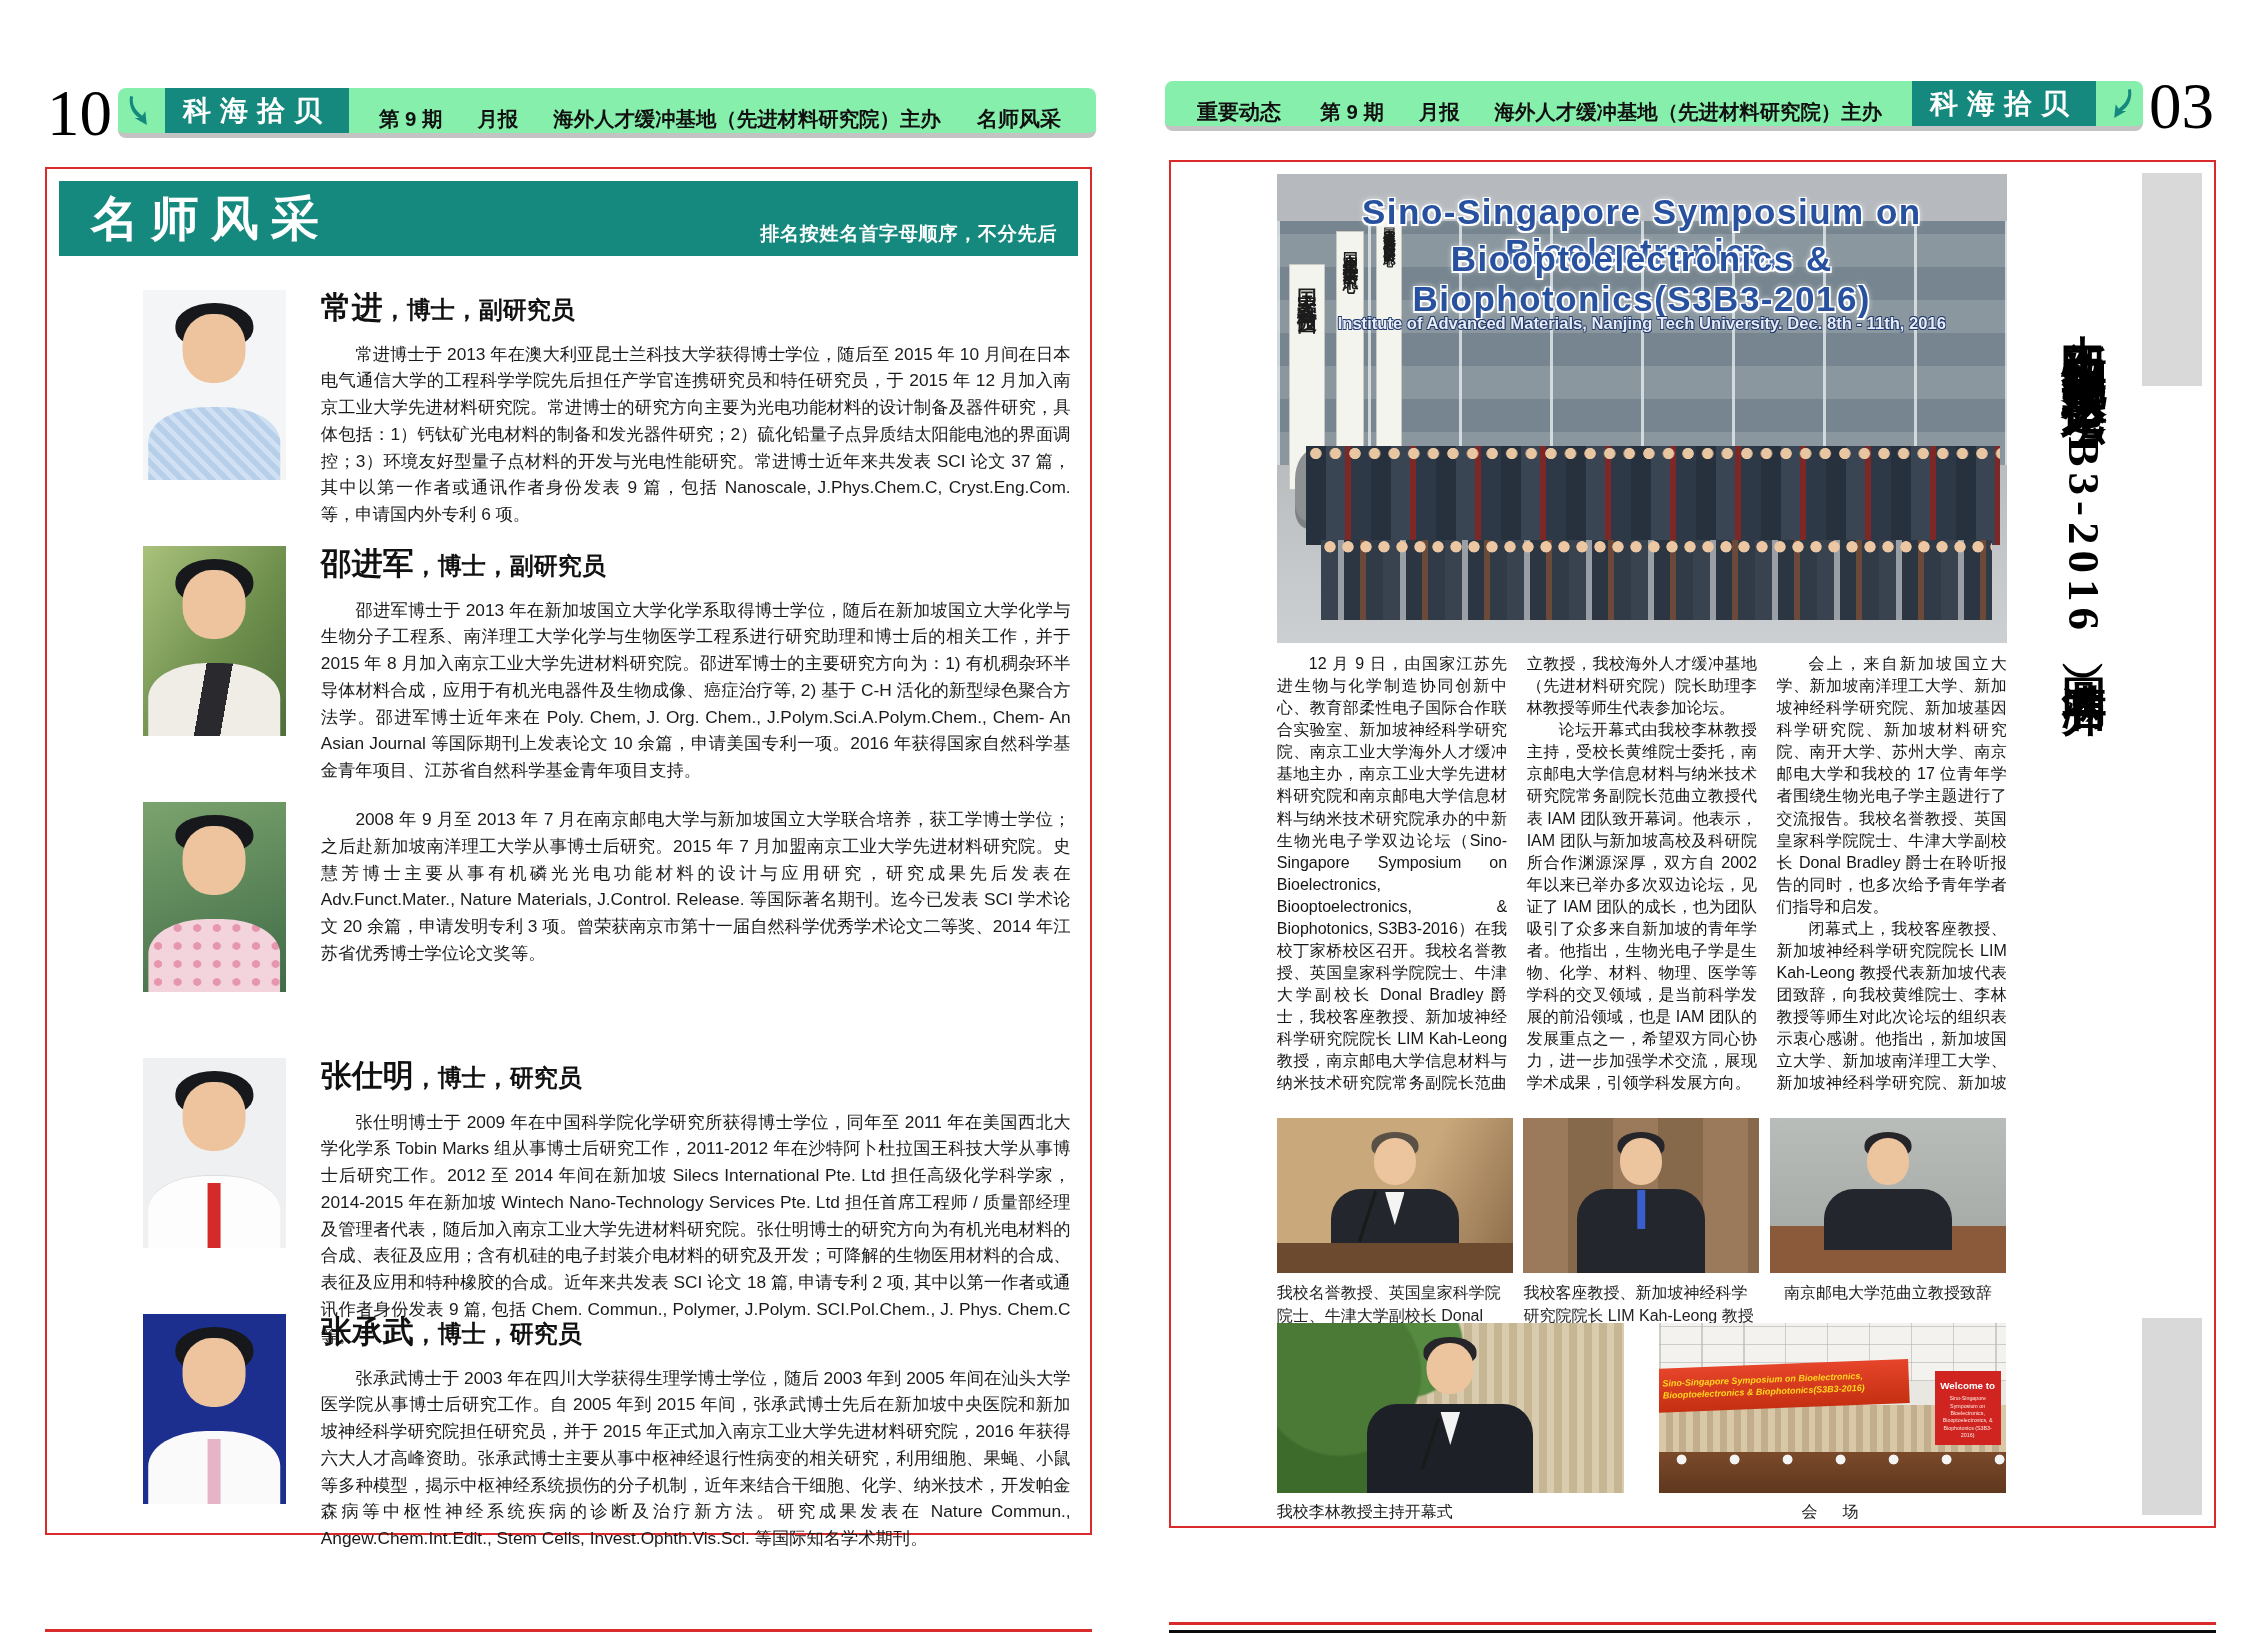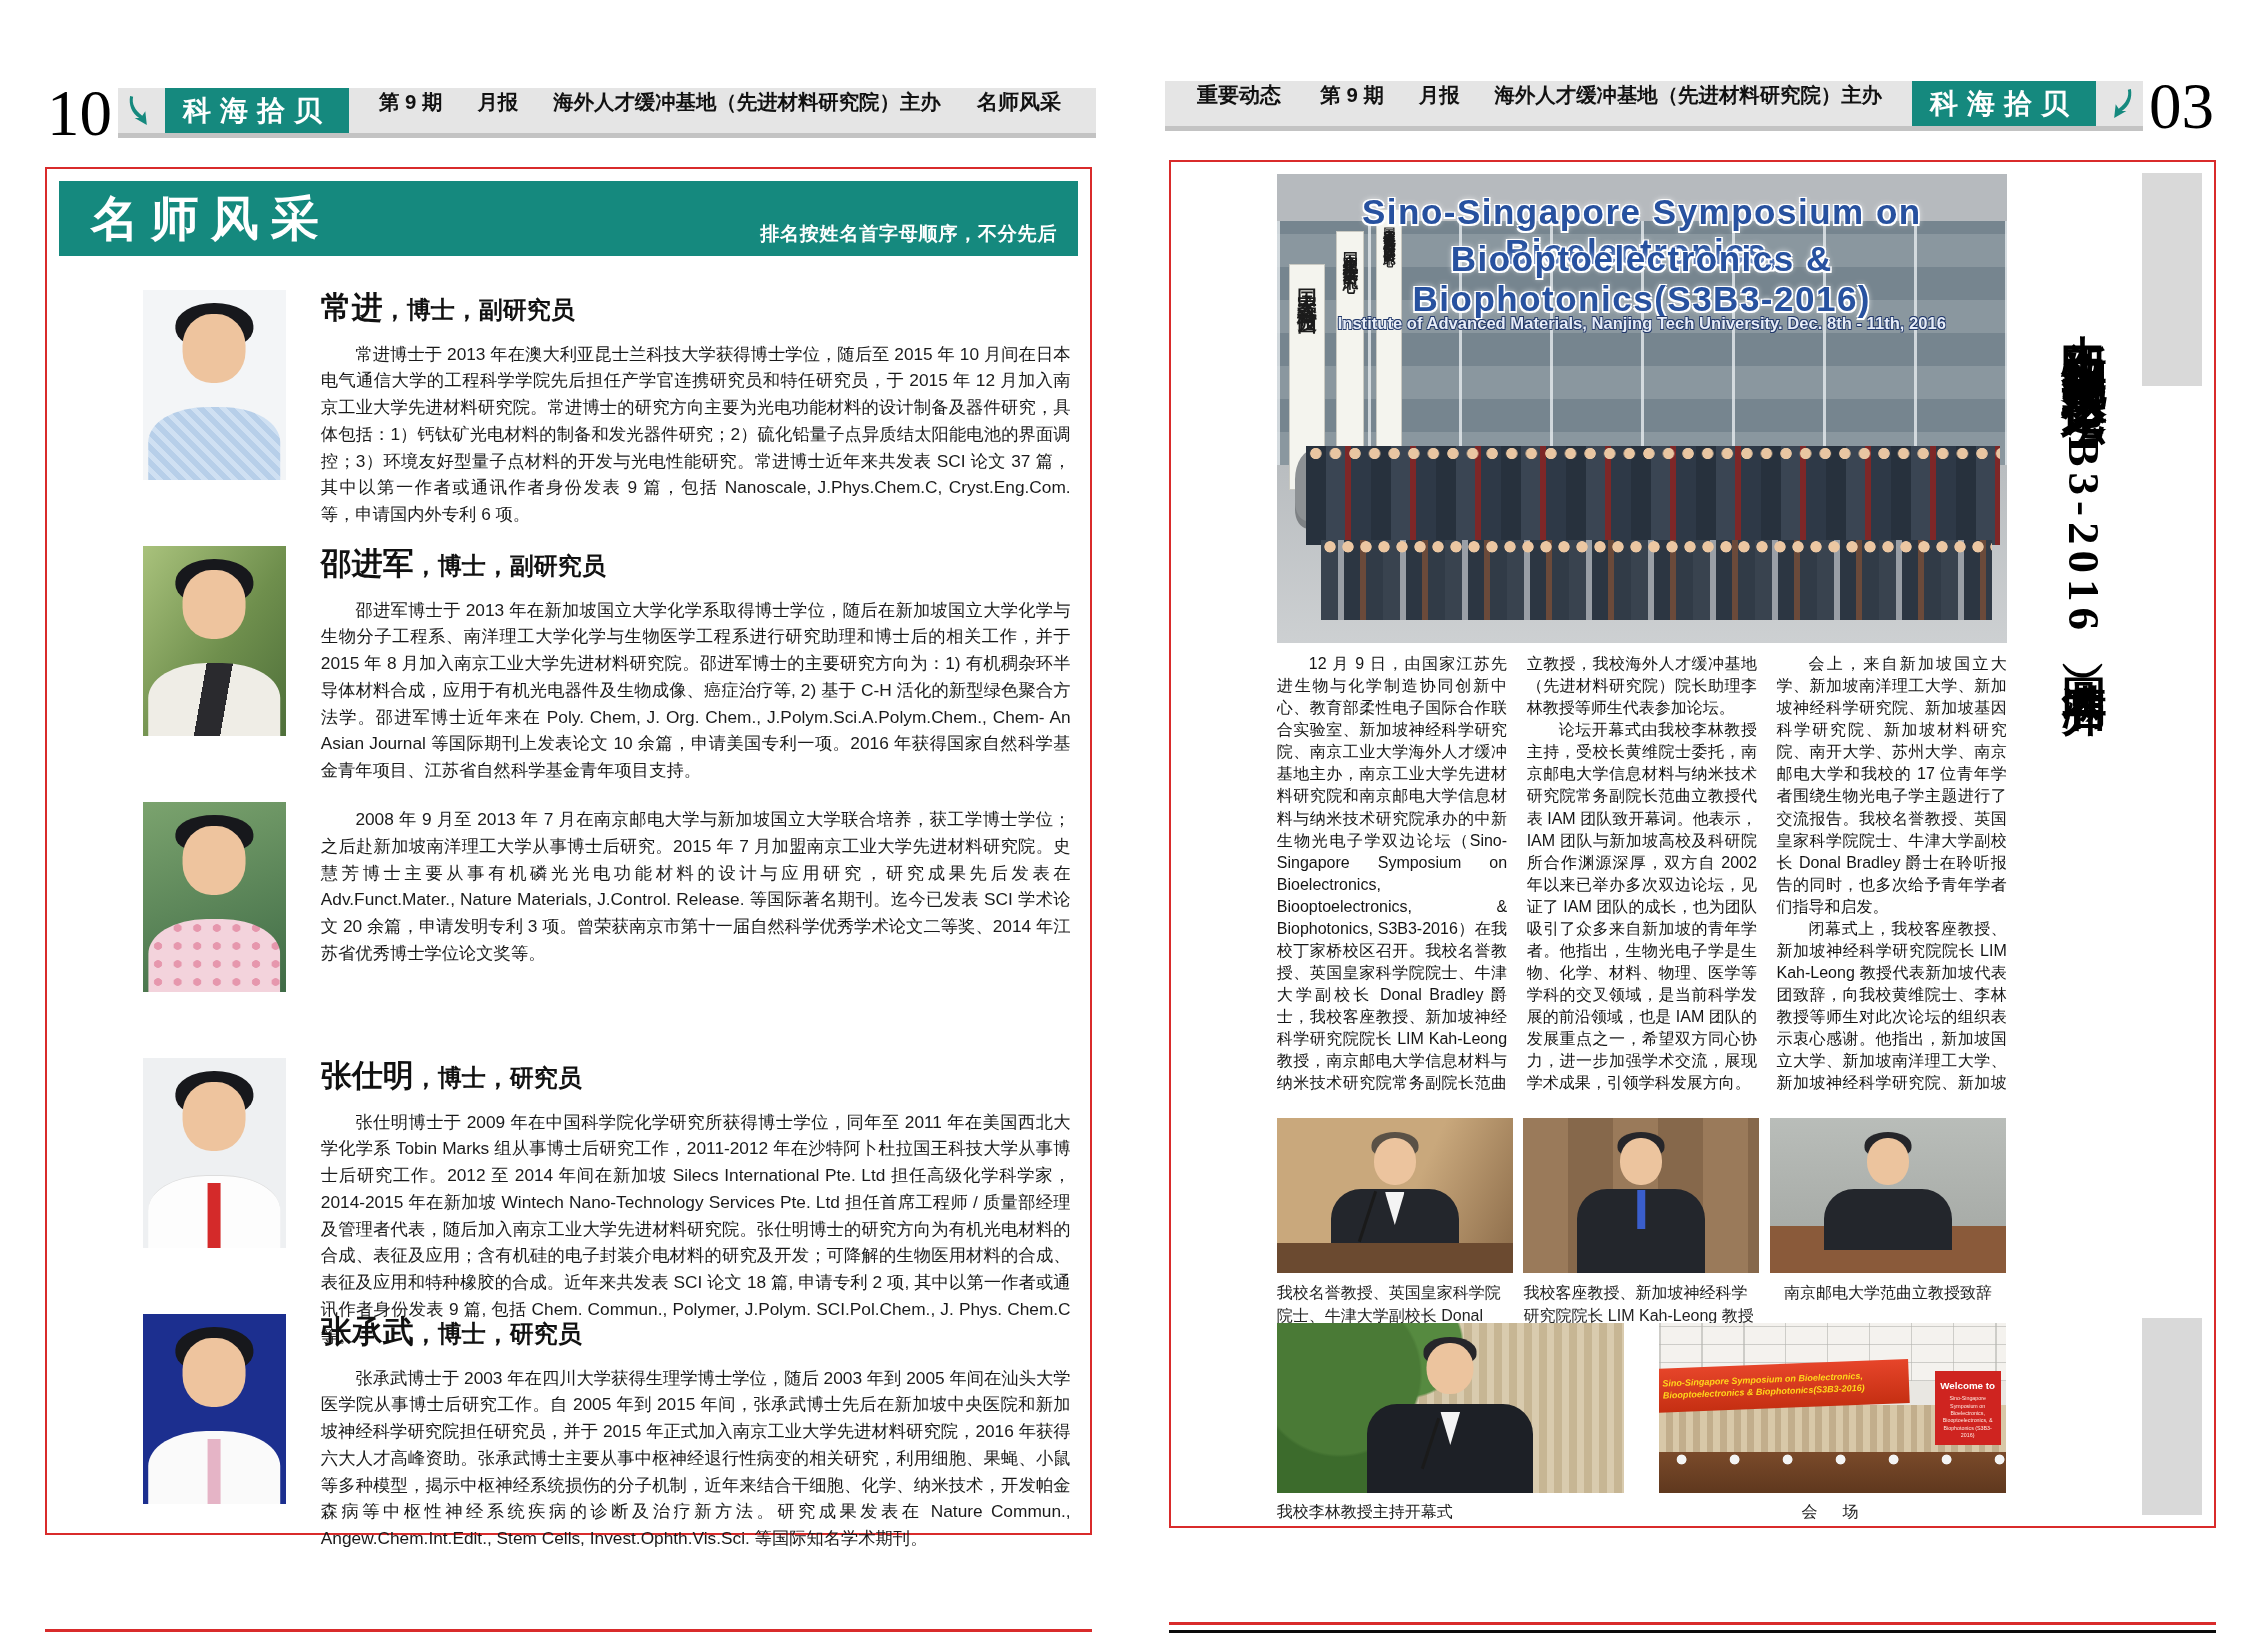--- a/index.html
+++ b/index.html
@@ -4,21 +4,21 @@
 <style>
   * { box-sizing: border-box; margin: 0; padding: 0; }
   html,body { width:2261px; height:1633px; background:#fff; font-family:"Liberation Sans",sans-serif; color:#111; }
   .canvas { position:relative; width:2261px; height:1633px; overflow:hidden; background:#fff; }
   .page { position:absolute; top:0; width:1055px; height:1633px; }
   .page-left { left:41px;margin-top:7px; } .page-right { left:1165px; }
 
   
   .hdr { position:absolute; top:81px; left:0; right:0; height:50px; display:flex; align-items:stretch; }
   .pagenum { font-family:"Liberation Serif",serif; font-size:65px; line-height:50px; font-weight:400; padding:0 6px; color:#000; }
-  .hdr-bar { flex:1; background:#e5e5e5; border-bottom:5.3px solid #c3c3c3; display:flex; align-items:flex-start; }
+  .hdr-bar { flex:1; background:#86efac; border-bottom:5.3px solid #c3c3c3; display:flex; align-items:flex-end;border-radius:8px; }
   .arrow-tile { width:47px; height:100%; display:flex; align-items:center; justify-content:center; }
   .brand { background:#15897e; color:#fff; height:100%; display:flex; align-items:center; padding:0 18px; font-family:"Liberation Serif",serif; font-size:28px; font-weight:bold; letter-spacing:9px; white-space:nowrap; }
   .issue-info { display:flex; gap:35px; font-size:20.4px; font-weight:bold; margin-left:30px; white-space:nowrap; }
   .section-label { font-size:21px; font-weight:bold; white-space:nowrap; }
   .hdr-left-section { margin-left:32px; }
   .hdr-right-section { margin-left:auto; margin-right:35px; }
   .page-right .issue-info { margin-left:auto; margin-right:30px; }
 
   
   .frame { position:absolute; top:160px; left:3.8px; right:3.8px; height:1368px; border:2.3px solid #d92b2b; background:#fff; }

